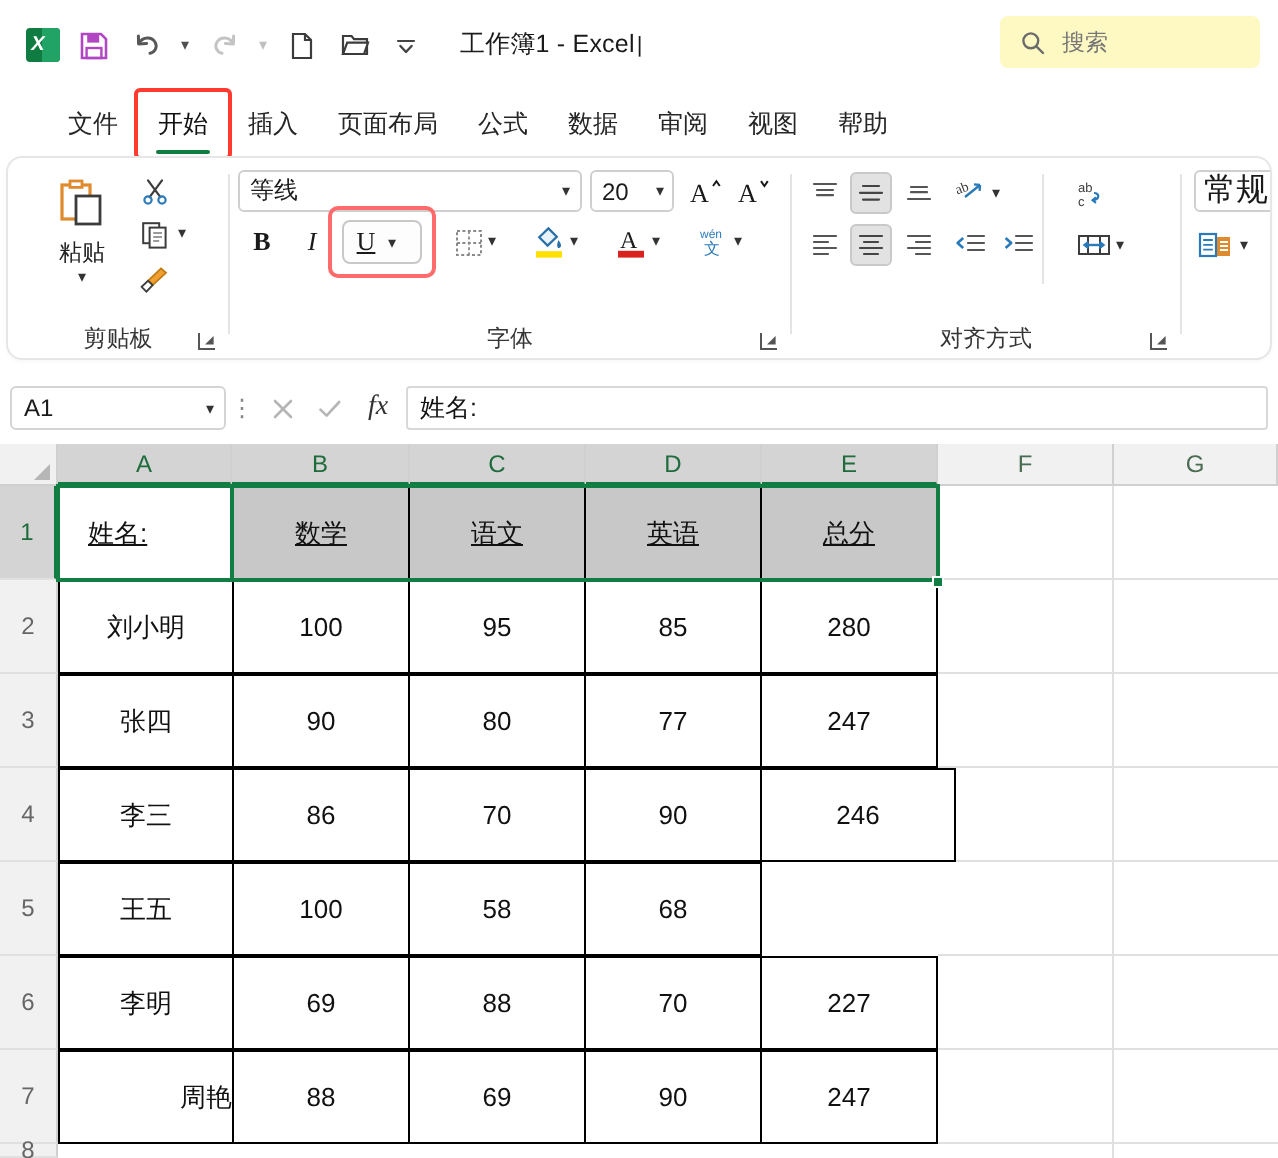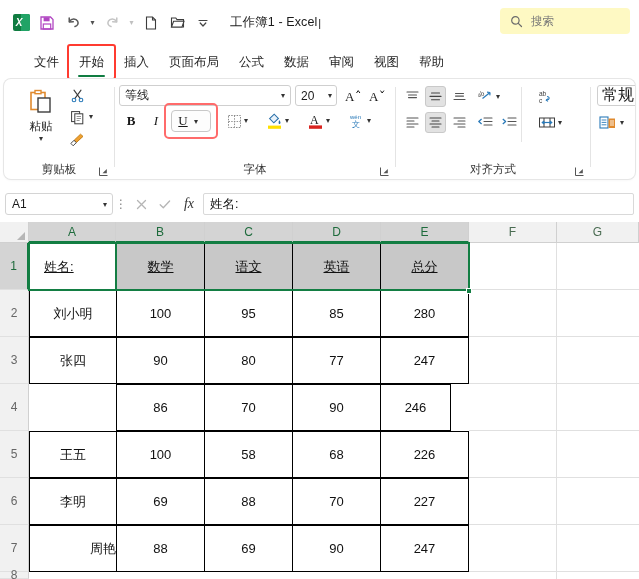--- a/index.html
+++ b/index.html
@@ -598,47 +598,47 @@
     <div class="cell bordered" style="left:204px; top:115px; width:89px; height:47px;">
       <span>80</span>
       </div>
     <div class="cell bordered" style="left:292px; top:115px; width:89px; height:47px;">
       <span>77</span>
       </div>
     <div class="cell bordered" style="left:380px; top:115px; width:89px; height:47px;">
       <span>247</span>
       </div>
 
+    <div class="cell bordered" style="left:29px;  top:162px; width:88px; height:47px;">
+      <span>李三</span>
+      </div>
     <div class="cell bordered" style="left:116px; top:162px; width:89px; height:47px;">
       <span>86</span>
       </div>
     <div class="cell bordered" style="left:204px; top:162px; width:89px; height:47px;">
       <span>70</span>
       </div>
     <div class="cell bordered" style="left:292px; top:162px; width:89px; height:47px;">
       <span>90</span>
       </div>
-    <div class="cell bordered" style="left:380px; top:162px; width:71px; height:47px;justify-content:center;">
+    <div class="cell bordered" style="left:380px; top:162px; width:98px; height:47px;justify-content:center;">
       <span>246</span>
       </div>
 
     <div class="cell bordered" style="left:29px;  top:209px; width:88px; height:47px;">
       <span>王五</span>
       </div>
     <div class="cell bordered" style="left:116px; top:209px; width:89px; height:47px;">
       <span>100</span>
       </div>
     <div class="cell bordered" style="left:204px; top:209px; width:89px; height:47px;">
       <span>58</span>
       </div>
     <div class="cell bordered" style="left:292px; top:209px; width:89px; height:47px;">
       <span>68</span>
-      </div>
-    <div class="cell bordered" style="left:380px; top:209px; width:89px; height:47px;">
-      <span>226</span>
       </div>
 
     <div class="cell bordered" style="left:29px;  top:256px; width:88px; height:47px;">
       <span>李明</span>
       </div>
     <div class="cell bordered" style="left:116px; top:256px; width:89px; height:47px;">
       <span>69</span>
       </div>
     <div class="cell bordered" style="left:204px; top:256px; width:89px; height:47px;">
       <span>88</span>

